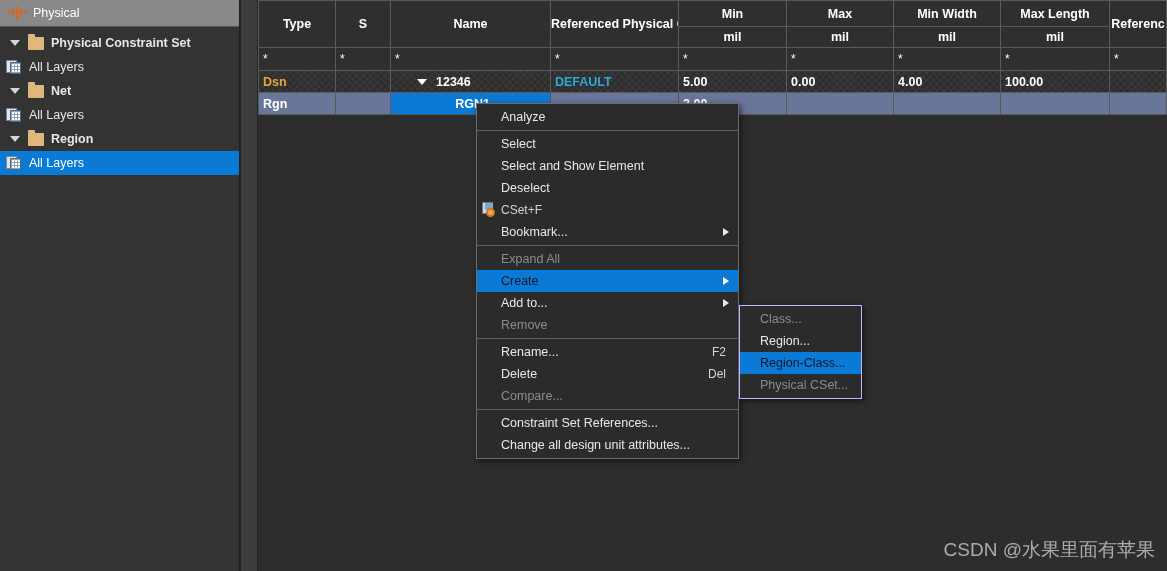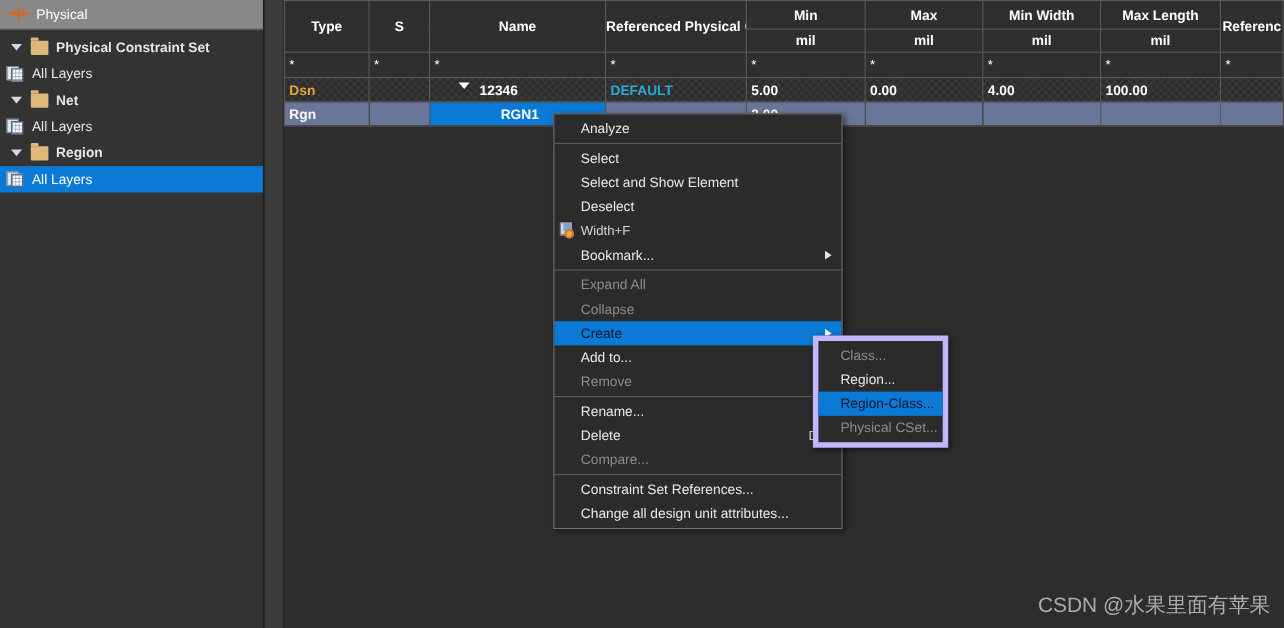--- a/index.html
+++ b/index.html
@@ -160,39 +160,39 @@
       repeating-linear-gradient(45deg, rgba(255,255,255,0.035) 0 2px, transparent 2px 5px),
       repeating-linear-gradient(-45deg, rgba(255,255,255,0.035) 0 2px, transparent 2px 5px);
   }
   tr.row-rgn td {
     background: #6a7699;
     color: #ffffff;
   }
   td.c-type-dsn { color: #e8a33d; }
   td.c-cset { color: #2fa8d8; }
   td.c-name-dsn { text-align: left; }
-  .name-cell-inner { display: flex; align-items: flex-start; }
+  .name-cell-inner { display: flex; align-items: center; }
   .name-twisty {
     width: 0; height: 0; margin: 0 9px 0 22px; flex: 0 0 auto;
     border-left: 5px solid transparent;
     border-right: 5px solid transparent;
     border-top: 6px solid #ffffff;
   }
   td.c-name-sel {
     background: #0a7ad6 !important;
     text-align: center;
     font-weight: bold;
     color: #ffffff;
   }
   td.c-min-rgn { color: #2fa8d8; }
 
   
   #ctx-menu {
     position: absolute;
-    left: 503px; top: 103px;
+    left: 476px; top: 103px;
     width: 263px;
     background: #2b2b2b;
     border: 1px solid #6d6d6d;
     box-shadow: 2px 2px 6px rgba(0,0,0,0.55);
     padding: 2px 0;
     z-index: 50;
   }
   .mi {
     position: relative;
     display: flex; align-items: center;
@@ -230,21 +230,21 @@
     border: 2px solid #d9761f; border-radius: 50%;
     background: #f0a860;
   }
 
   
   #sub-menu {
     position: absolute;
     left: 739px; top: 305px;
     width: 123px;
     background: #2b2b2b;
-    border: 5px solid #c4b5fd;
+    border: 1px solid #c4b5fd;
     box-shadow: 2px 2px 6px rgba(0,0,0,0.55);
     padding: 2px 0;
     z-index: 60;
   }
   #sub-menu .mi { padding-left: 20px; height: 22px; }
 
   
   #watermark {
     position: absolute; right: 12px; bottom: 8px;
     color: #bdbdbd;
@@ -400,33 +400,30 @@
       </div>
       <div class="mi">
         <span class="mi-label">Deselect</span>
       </div>
       <div class="mi">
         <span class="mi-icon find-icon">
           <span class="pg"></span>
           <span class="pg2"></span>
           <span class="glass"></span>
         </span>
-        <span class="mi-accel">Width+F</span>
+        <span class="mi-accel">CSet+F</span>
       </div>
       <div class="mi">
         <span class="mi-label">Bookmark...</span>
         <span class="submenu-arrow"></span>
       </div>
       <div class="sep"></div>
       <div class="mi disabled">
         <span class="mi-label">Expand All</span>
       </div>
-      <div class="mi disabled">
-        <span class="mi-label">Collapse</span>
-      </div>
       <div class="mi hl">
         <span class="mi-label">Create</span>
         <span class="submenu-arrow"></span>
       </div>
       <div class="mi">
         <span class="mi-label">Add to...</span>
         <span class="submenu-arrow"></span>
       </div>
       <div class="mi disabled">
         <span class="mi-label">Remove</span>

